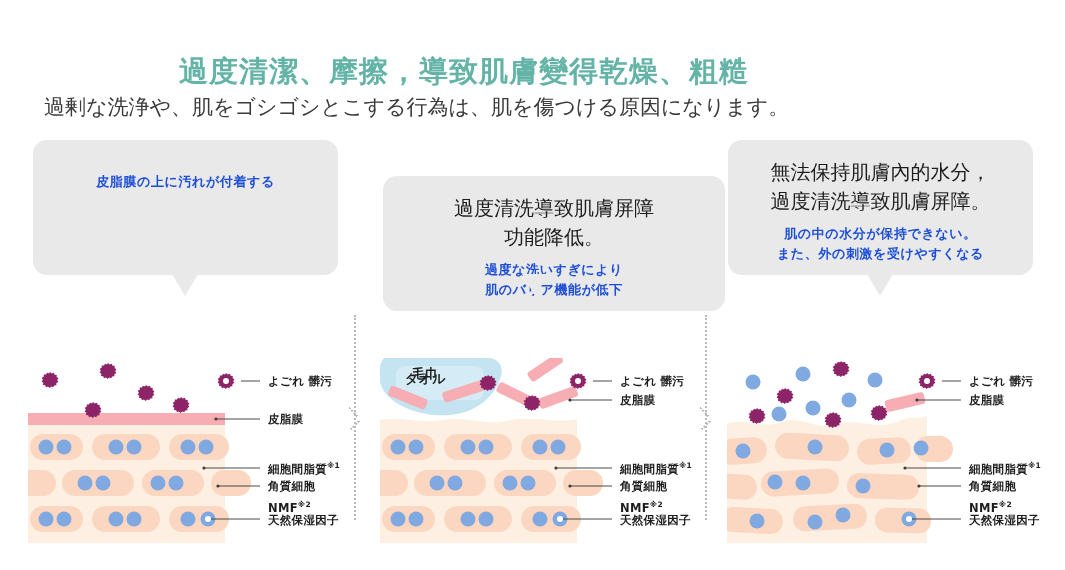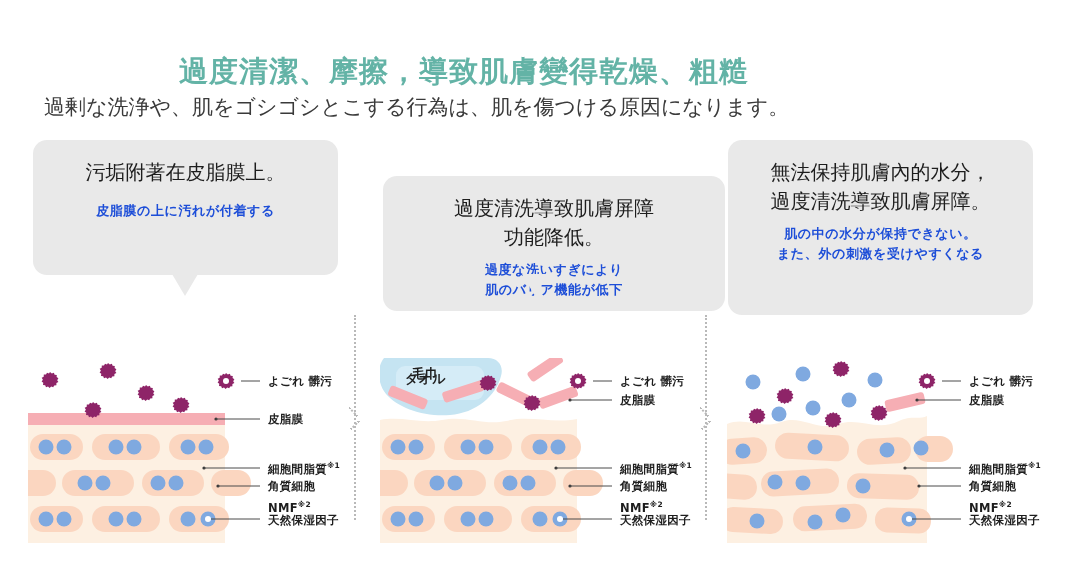--- a/index.html
+++ b/index.html
@@ -71,36 +71,35 @@
 </style>
 </head>
 <body>
 
 <div class="stage">
 
   <div class="title">過度清潔、摩擦，導致肌膚變得乾燥、粗糙</div>
   <div class="subtitle">過剰な洗浄や、肌をゴシゴシとこする行為は、肌を傷つける原因になります。</div>
 
   <div class="bubble" style="left:33px;top:140px;width:305px;height:135px;">
-    <div class="big">污垢附著在皮脂膜上。</div>
     <div class="gap"></div>
     <div class="small">皮脂膜の上に汚れが付着する</div>
   </div>
   <div class="tail" style="left:172px;top:274px;"></div>
 
   <div class="bubble" style="left:383px;top:140px;width:342px;height:135px;margin-top:36px;">
     <div class="big">過度清洗導致肌膚屏障</div>
     <div class="big">功能降低。</div>
     <div class="gap" style="height:8px;"></div>
     <div class="small">過度な洗いすぎにより</div>
     <div class="small">肌のバリア機能が低下</div>
   </div>
   <div class="tail" style="left:522px;top:274px;"></div>
 
-  <div class="bubble" style="left:728px;top:140px;width:305px;height:175px;">
+  <div class="bubble" style="left:728px;top:140px;width:305px;height:135px;">
     <div class="big">無法保持肌膚內的水分，</div>
     <div class="big">過度清洗導致肌膚屏障。</div>
     <div class="gap" style="height:8px;"></div>
     <div class="small">肌の中の水分が保持できない。</div>
     <div class="small">また、外の刺激を受けやすくなる</div>
   </div>
   <div class="tail" style="left:867px;top:274px;"></div>
 
   <div class="divider" style="left:348px;top:315px;height:205px;">
     <div class="dots"></div>

